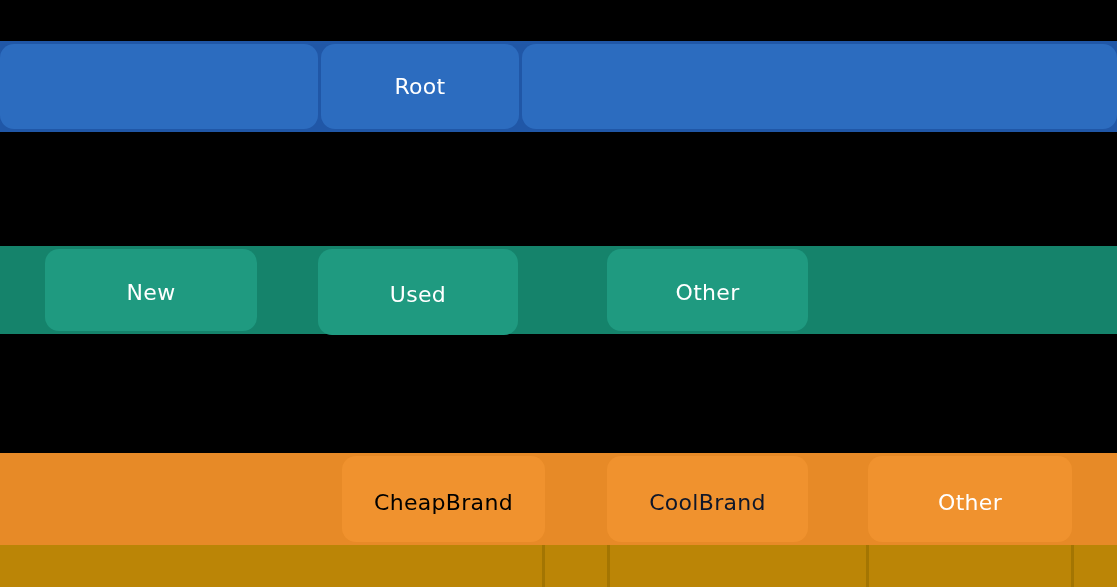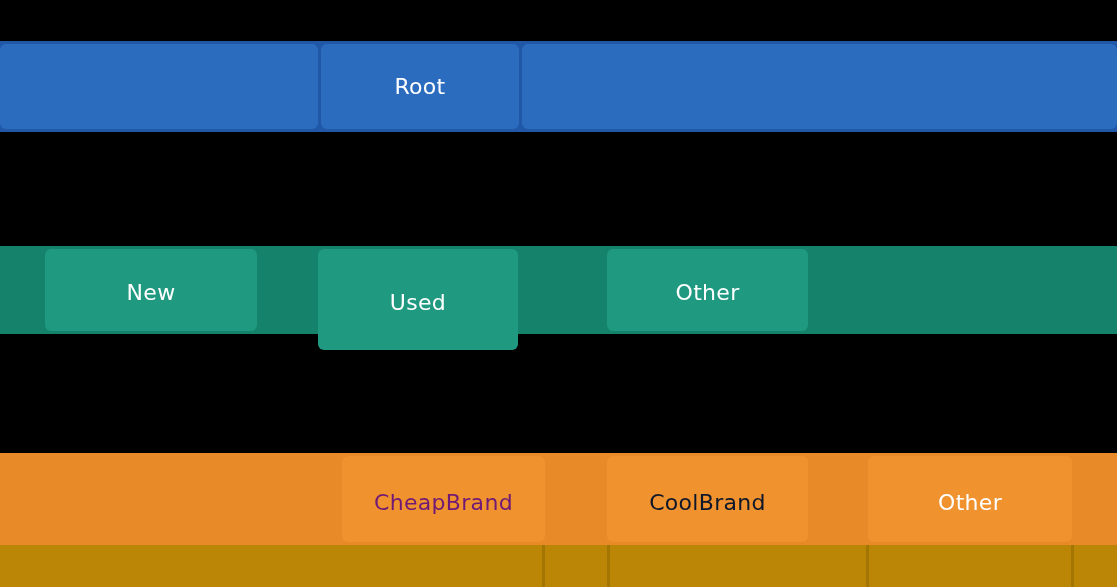--- a/index.html
+++ b/index.html
@@ -15,21 +15,21 @@
     overflow: hidden;
     font-family: "DejaVu Sans", "Liberation Sans", sans-serif;
   }
   .band {
     position: absolute;
     left: 0;
     width: 1117px;
   }
   .node {
     position: absolute;
-    border-radius: 6px;
+    border-radius: 14px;
     display: flex;
     align-items: center;
     justify-content: center;
   }
   .node-label {
     color: #ffffff;
     font-size: 22px;
     line-height: 1;
     white-space: nowrap;
     letter-spacing: 0.3px;
@@ -54,29 +54,29 @@
     <div class="node" style="left: 321px; top: 44px; width: 198px; height: 85px; background: rgb(44, 108, 191);">
       <span class="node-label" style="color: rgb(255, 255, 255); transform: translateY(0px);">Root</span>
     </div>
     <div class="node" style="left: 522px; top: 44px; width: 595px; height: 85px; background: rgb(44, 108, 191);">
       <span class="node-label" style="color: rgb(255, 255, 255); transform: translateY(0px);"></span>
     </div>
     <div class="band" style="top: 246px; height: 88px; background: rgb(21, 131, 107);"></div>
     <div class="node" style="left: 45px; top: 249px; width: 212px; height: 82px; background: rgb(31, 154, 128);">
       <span class="node-label" style="color: rgb(255, 255, 255); transform: translateY(3px);">New</span>
     </div>
-    <div class="node" style="left: 318px; top: 249px; width: 200px; height: 101px; background: rgb(31, 154, 128);">
+    <div class="node" style="left: 318px; top: 249px; width: 200px; height: 86px; background: rgb(31, 154, 128);">
       <span class="node-label" style="color: rgb(255, 255, 255); transform: translateY(3px);">Used</span>
     </div>
     <div class="node" style="left: 607px; top: 249px; width: 201px; height: 82px; background: rgb(31, 154, 128);">
       <span class="node-label" style="color: rgb(255, 255, 255); transform: translateY(3px);">Other</span>
     </div>
     <div class="band" style="top: 453px; height: 92px; background: rgb(231, 138, 39);"></div>
     <div class="node" style="left: 342px; top: 456px; width: 203px; height: 86px; background: rgb(240, 146, 46);">
-      <span class="node-label" style="color: #701a75; transform: translateY(4px);">CheapBrand</span>
+      <span class="node-label" style="color: #000000; transform: translateY(4px);">CheapBrand</span>
     </div>
     <div class="node" style="left: 607px; top: 456px; width: 201px; height: 86px; background: rgb(240, 146, 46);">
       <span class="node-label" style="color: #0f172a; transform: translateY(4px);">CoolBrand</span>
     </div>
     <div class="node" style="left: 868px; top: 456px; width: 204px; height: 86px; background: rgb(240, 146, 46);">
       <span class="node-label" style="color: rgb(255, 255, 255); transform: translateY(4px);">Other</span>
     </div>
     <div class="footer-band" style="top: 545px; height: 42px; background: rgb(187, 133, 6);"></div>
     <div class="footer-seam" style="left: 542px; top: 545px; width: 3px; height: 42px; background: rgb(163, 117, 2);"></div>
     <div class="footer-seam" style="left: 607px; top: 545px; width: 3px; height: 42px; background: rgb(163, 117, 2);"></div>

